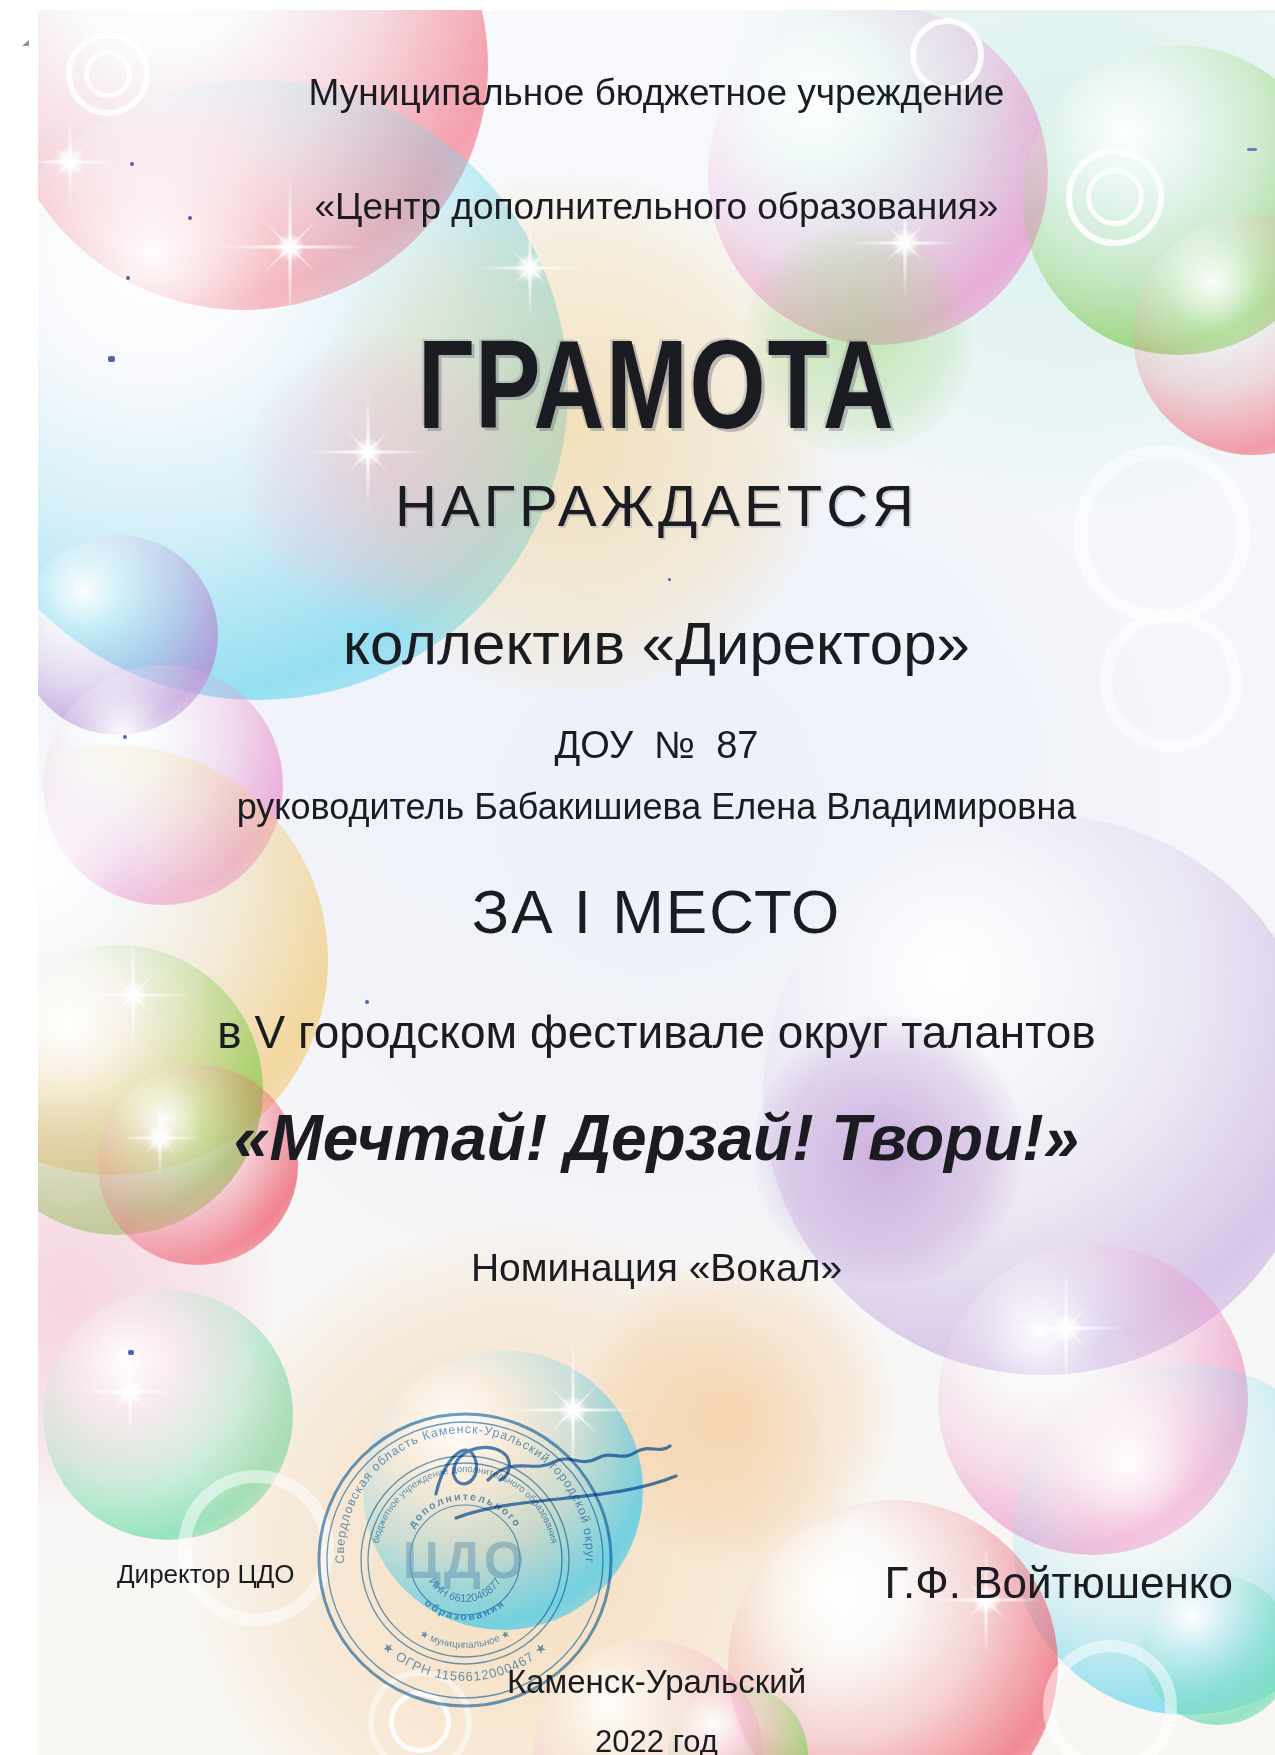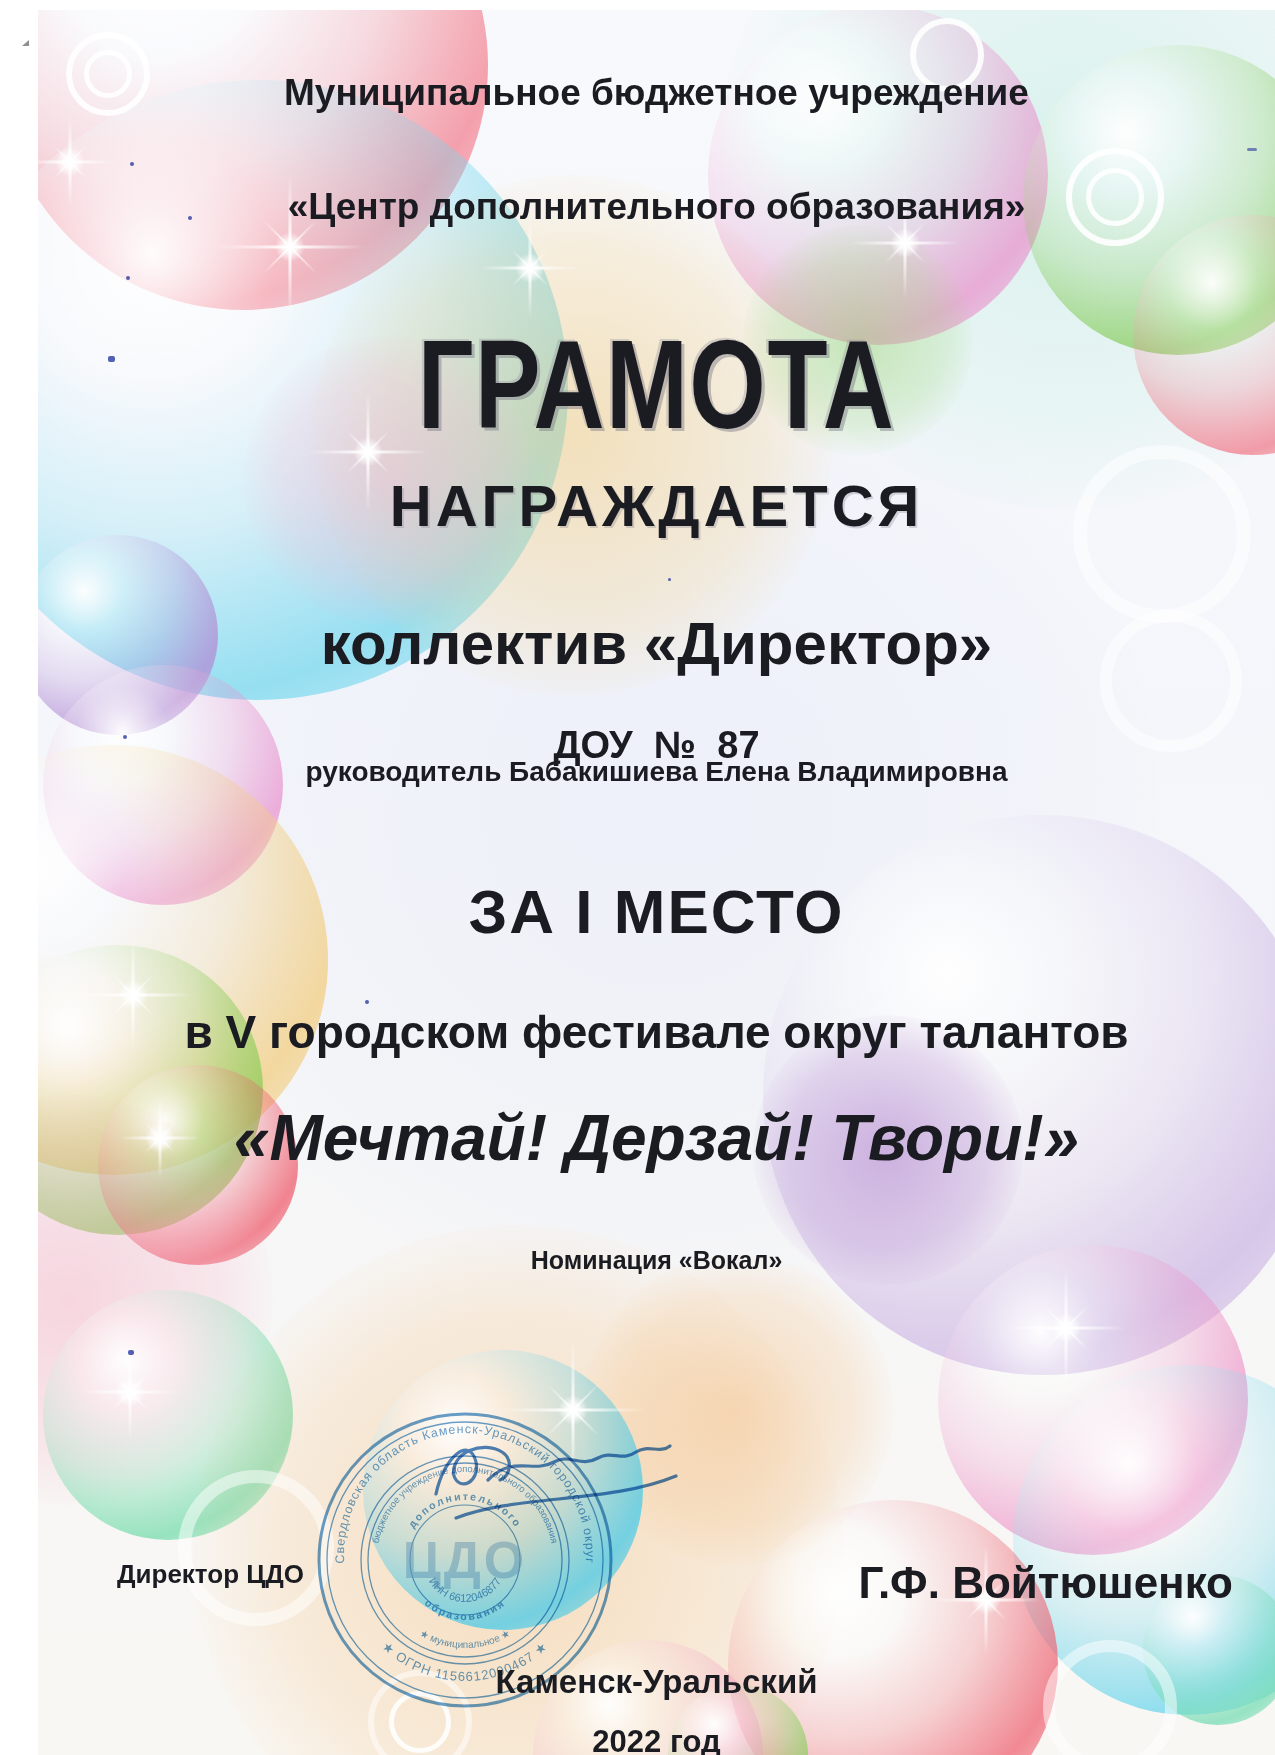--- a/index.html
+++ b/index.html
@@ -73,35 +73,35 @@
   
   .spk{position:absolute;width:4px;height:4px;border-radius:2px;background:#2b3a9e;opacity:.8;}
   .k1{left:92px;top:152px;} .k2{left:150px;top:206px;} .k3{left:88px;top:266px;}
   .k4{left:70px;top:346px;width:7px;height:6px;} .k5{left:327px;top:990px;}
   .k6{left:630px;top:568px;width:3px;height:3px;} .k7{left:85px;top:725px;}
   .k8{left:90px;top:1340px;width:6px;height:5px;} .k9{left:1209px;top:138px;width:10px;height:3px;opacity:.6;}
   .corner-mark{position:absolute;left:22px;top:40px;width:7px;height:6px;background:#555;opacity:.65;
         clip-path:polygon(0 100%,100% 0,100% 100%);}
   
   .content{position:absolute;inset:0;z-index:6;}
-  .ln{position:absolute;left:0;right:0;text-align:center;line-height:1;font-weight:700;
+  .ln{position:absolute;left:0;right:0;text-align:center;line-height:1;font-weight:400;
       color:#1b1b22;white-space:pre;}
   .org{font-size:37px;}
   .l-org1{top:64px;} .l-org2{top:121px;} .l-org3{top:178px;}
   .l-title{top:312px;font-size:126px;font-weight:700;letter-spacing:2px;transform:scaleX(.78);
       text-shadow:4px 3px 0 rgba(122,122,135,.45),-3px -2px 0 rgba(148,148,160,.35);}
   .l-award-label{top:467px;font-size:58px;letter-spacing:4px;
       text-shadow:2px 2px 0 rgba(130,130,142,.30);}
   .l-recipient{top:604px;font-size:60px;}
   .l-inst{top:716px;font-size:38px;}
-  .l-leader{top:748px;font-size:28px;}
+  .l-leader{top:779px;font-size:36px;}
   .l-place{top:871px;font-size:62px;letter-spacing:2px;}
   .l-event{top:999px;font-size:46px;}
   .l-event-name{top:1096px;font-size:64px;font-weight:700;font-style:italic;}
-  .l-nomination{top:1238px;font-size:25px;}
+  .l-nomination{top:1238px;font-size:39px;}
   .l-city{top:1655px;font-size:33px;}
   .l-year{top:1716px;font-size:31px;}
   .l-director{left:79px;right:auto;top:1551px;font-size:26px;}
   .l-signer{left:auto;right:42px;top:1551px;font-size:44px;}
   
   .stamp{position:absolute;left:257px;top:1380px;width:340px;height:340px;z-index:4;
          mix-blend-mode:multiply;opacity:.85;}
   .sig{position:absolute;left:380px;top:1388px;width:270px;height:170px;z-index:5;
        mix-blend-mode:multiply;}
   .stamp text{font-family:"Liberation Sans","DejaVu Sans",sans-serif;}

